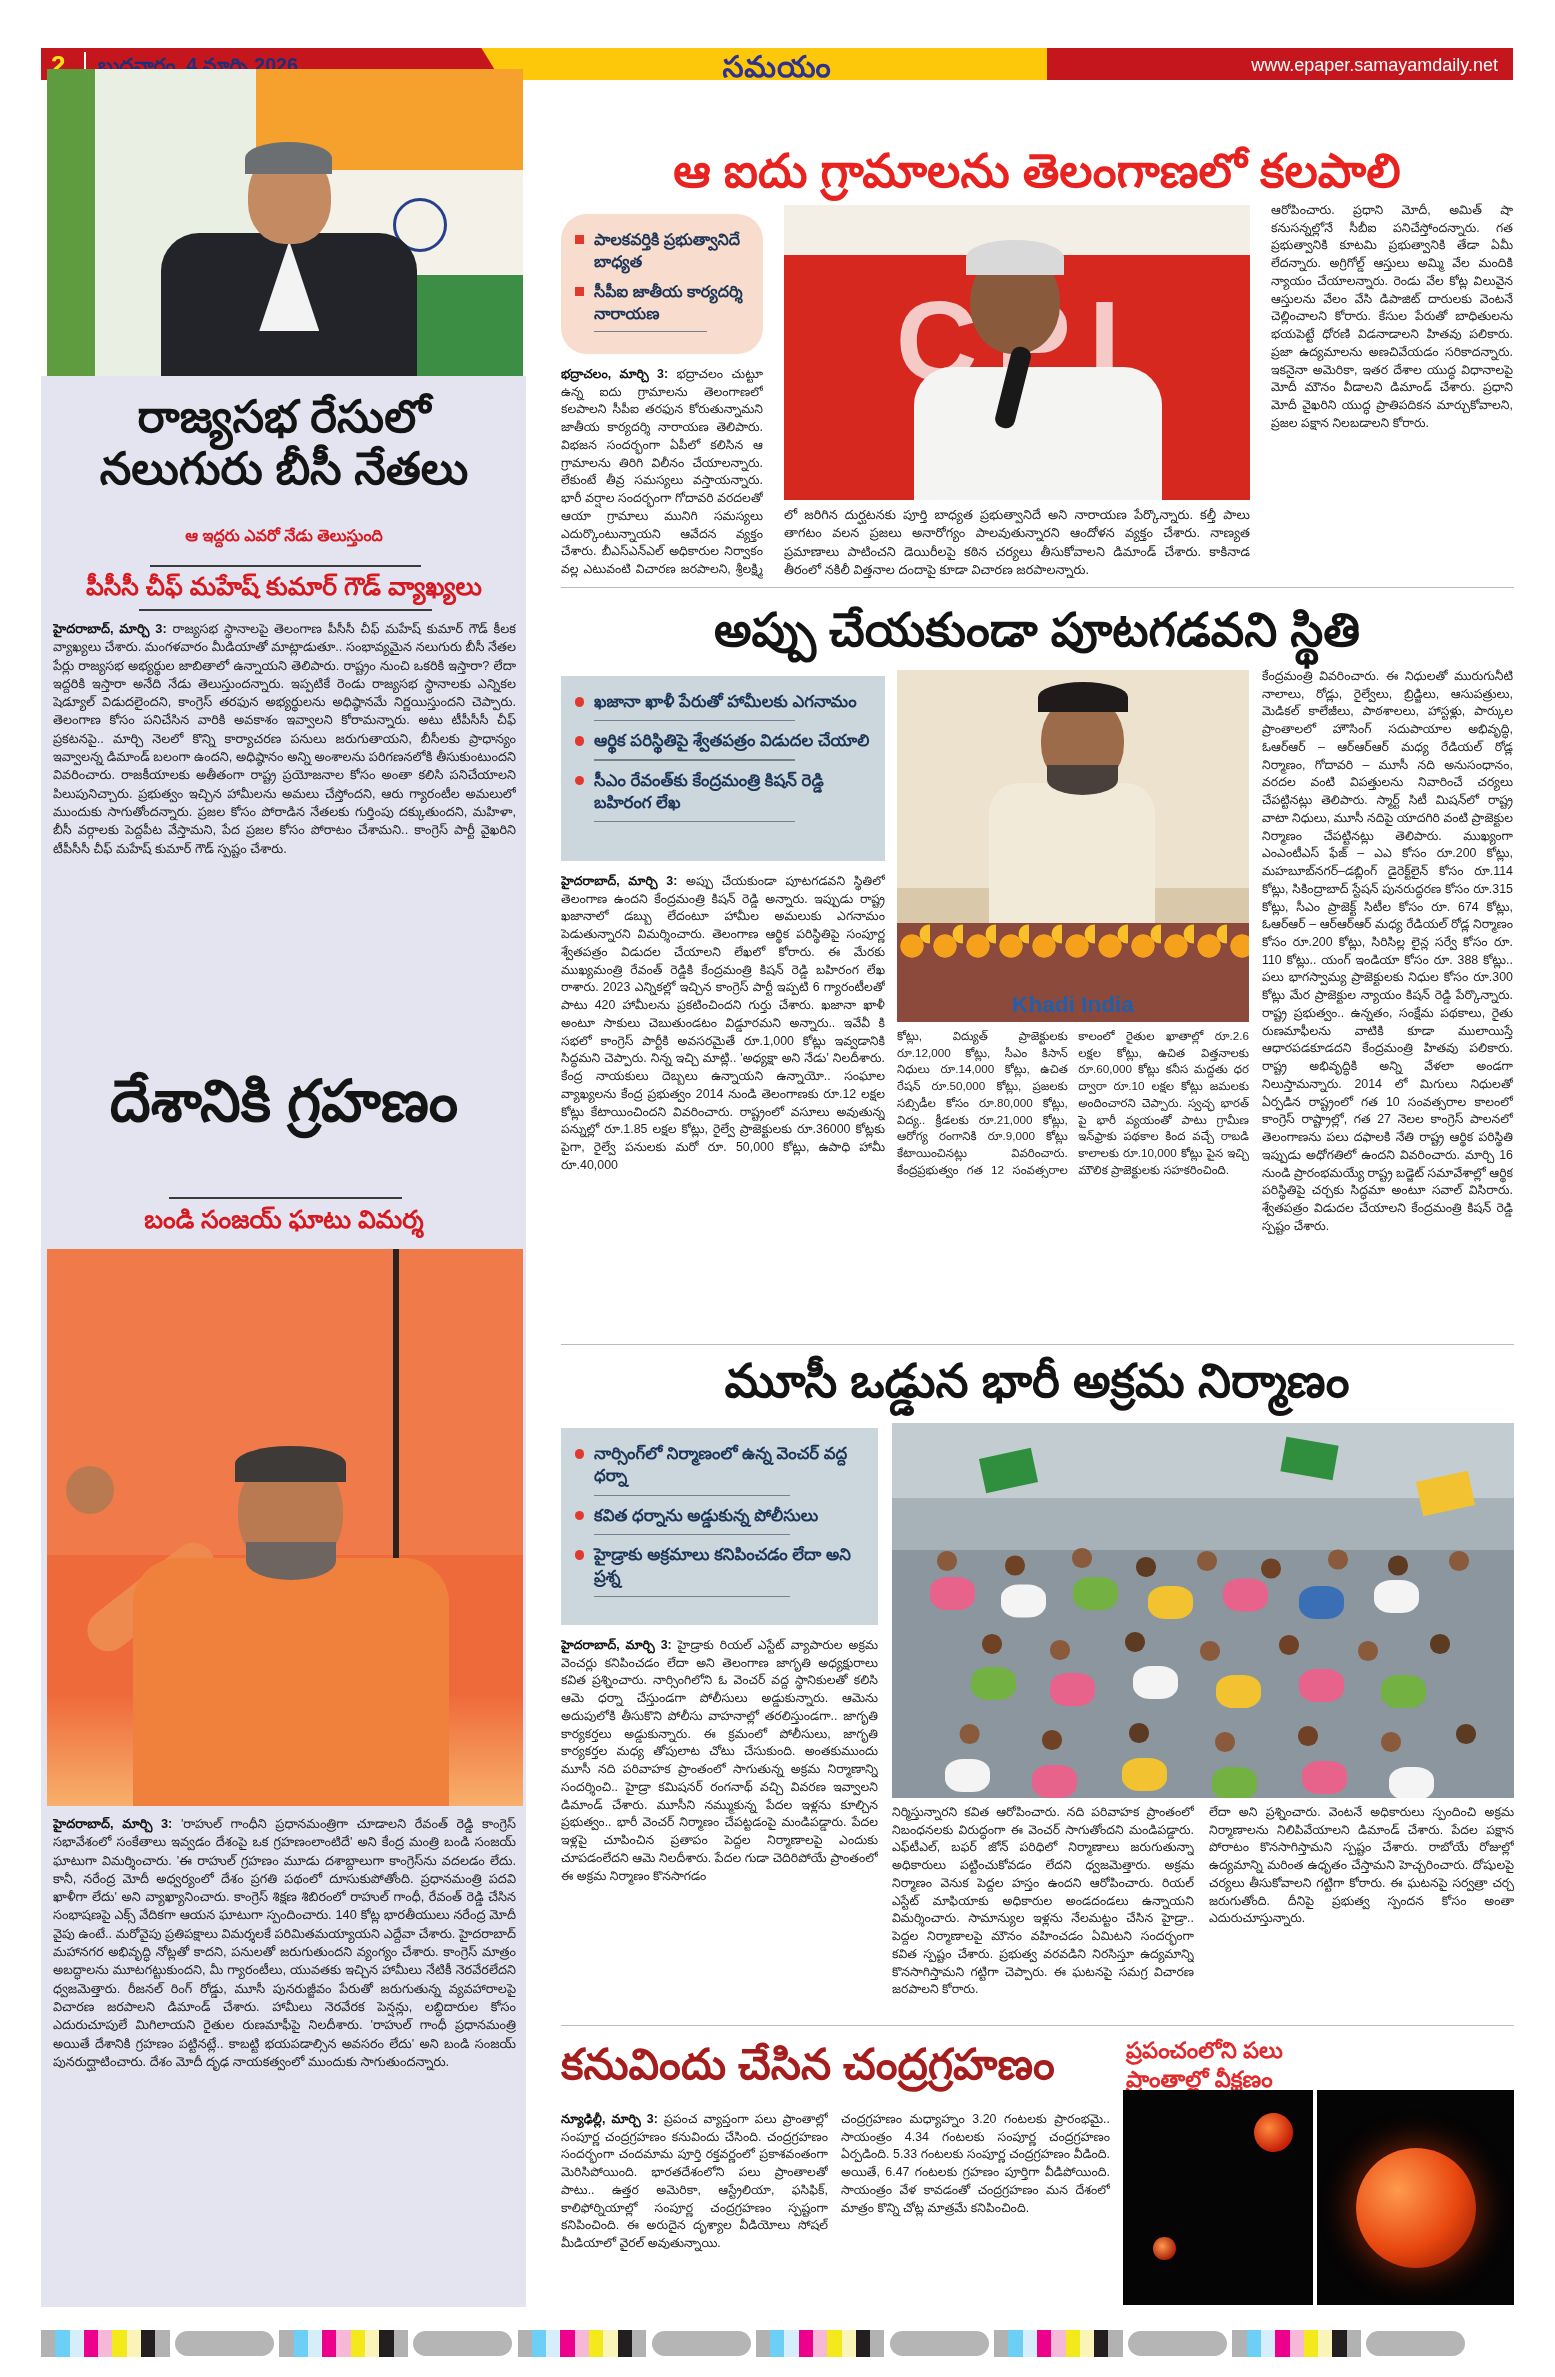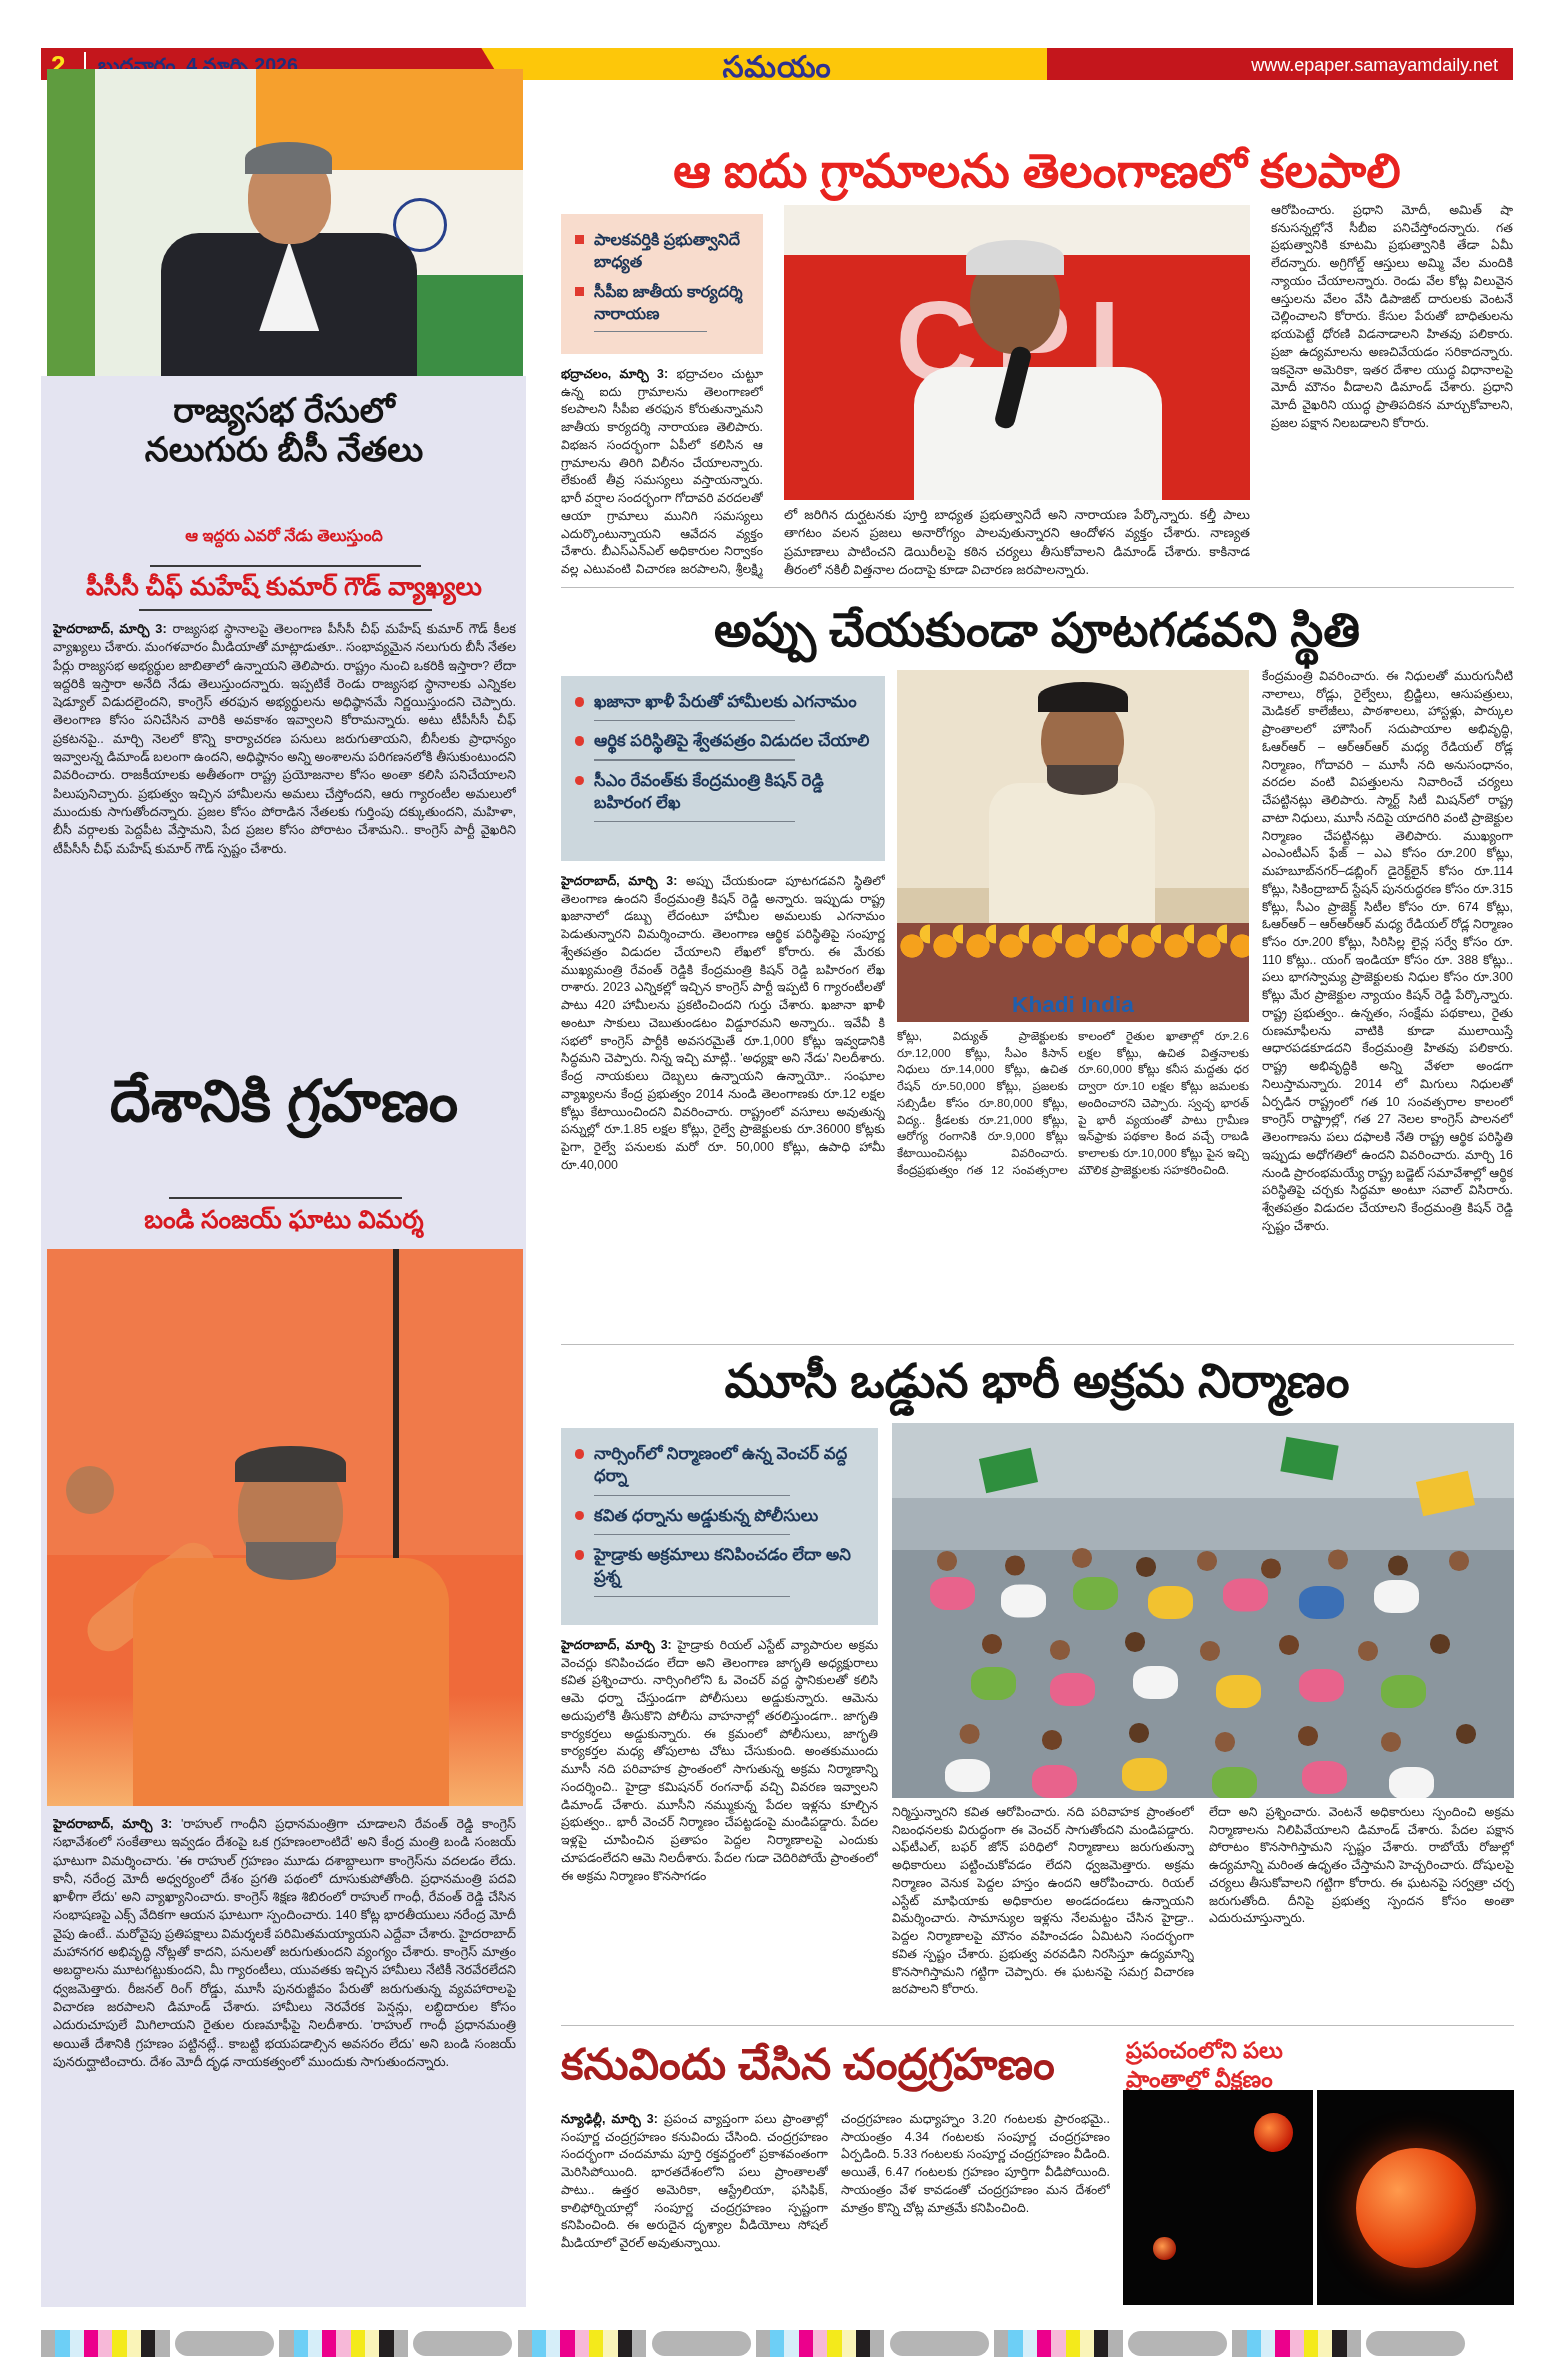--- a/index.html
+++ b/index.html
@@ -117,21 +117,21 @@
     <div class="ph1-chakra"></div>
     <div class="ph1-stole"></div>
     <div class="ph1-body"></div>
     <div class="ph1-shirt"></div>
     <div class="ph1-head"></div>
     <div class="ph1-hair"></div>
   </div>
 
   <div class="abs lavender"></div>
 
-  <div class="abs h-black" style="left:45px;top:391px;width:478px;font-size:34px;line-height:1.16;">
+  <div class="abs h-black" style="left:45px;top:391px;width:478px;font-size:45px;line-height:1.16;">
     <div>రాజ్యసభ రేసులో</div>
     <div>నలుగురు బీసీ నేతలు</div>
   </div>
   <div class="abs sub-red" style="left:45px;top:527px;width:478px;font-size:16px;">ఆ ఇద్దరు ఎవరో నేడు తెలుస్తుంది</div>
   <div class="abs rule" style="left:150px;top:565px;width:271px;"></div>
   <div class="abs sub-red" style="left:45px;top:572px;width:478px;font-size:25px;">పీసీసీ చీఫ్ మహేష్ కుమార్ గౌడ్ వ్యాఖ్యలు</div>
   <div class="abs rule" style="left:139px;top:609px;width:293px;"></div>
   <div class="abs body-txt" style="left:53px;top:620px;width:463px;height:367px;">
     <b>హైదరాబాద్, మార్చి 3:</b>
     <span>రాజ్యసభ స్థానాలపై తెలంగాణ పీసీసీ చీఫ్ మహేష్ కుమార్ గౌడ్ కీలక వ్యాఖ్యలు చేశారు. మంగళవారం మీడియాతో మాట్లాడుతూ.. సంభావ్యమైన నలుగురు బీసీ నేతల పేర్లు రాజ్యసభ అభ్యర్థుల జాబితాలో ఉన్నాయని తెలిపారు. రాష్ట్రం నుంచి ఒకరికి ఇస్తారా? లేదా ఇద్దరికి ఇస్తారా అనేది నేడు తెలుస్తుందన్నారు. ఇప్పటికే రెండు రాజ్యసభ స్థానాలకు ఎన్నికల షెడ్యూల్ విడుదలైందని, కాంగ్రెస్ తరఫున అభ్యర్థులను అధిష్ఠానమే నిర్ణయిస్తుందని చెప్పారు. తెలంగాణ కోసం పనిచేసిన వారికి అవకాశం ఇవ్వాలని కోరామన్నారు. అటు టీపీసీసీ చీఫ్ ప్రకటనపై.. మార్చి నెలలో కొన్ని కార్యాచరణ పనులు జరుగుతాయని, బీసీలకు ప్రాధాన్యం ఇవ్వాలన్న డిమాండ్ బలంగా ఉందని, అధిష్ఠానం అన్ని అంశాలను పరిగణనలోకి తీసుకుంటుందని వివరించారు. రాజకీయాలకు అతీతంగా రాష్ట్ర ప్రయోజనాల కోసం అంతా కలిసి పనిచేయాలని పిలుపునిచ్చారు. ప్రభుత్వం ఇచ్చిన హామీలను అమలు చేస్తోందని, ఆరు గ్యారంటీల అమలులో ముందుకు సాగుతోందన్నారు. ప్రజల కోసం పోరాడిన నేతలకు గుర్తింపు దక్కుతుందని, మహిళా, బీసీ వర్గాలకు పెద్దపీట వేస్తామని, పేద ప్రజల కోసం పోరాటం చేశామని.. కాంగ్రెస్ పార్టీ వైఖరిని టీపీసీసీ చీఫ్ మహేష్ కుమార్ గౌడ్ స్పష్టం చేశారు.</span>
@@ -151,21 +151,21 @@
     <div class="ph2-beard"></div>
   </div>
 
   <div class="abs body-txt" style="left:53px;top:1815px;width:463px;height:485px;">
     <b>హైదరాబాద్, మార్చి 3:</b>
     <span>'రాహుల్ గాంధీని ప్రధానమంత్రిగా చూడాలని రేవంత్ రెడ్డి కాంగ్రెస్ సభావేశంలో సంకేతాలు ఇవ్వడం దేశంపై ఒక గ్రహణంలాంటిదే' అని కేంద్ర మంత్రి బండి సంజయ్ ఘాటుగా విమర్శించారు. 'ఈ రాహుల్ గ్రహణం మూడు దశాబ్దాలుగా కాంగ్రెస్‌ను వదలడం లేదు. కానీ, నరేంద్ర మోదీ అధ్వర్యంలో దేశం ప్రగతి పథంలో దూసుకుపోతోంది. ప్రధానమంత్రి పదవి ఖాళీగా లేదు' అని వ్యాఖ్యానించారు. కాంగ్రెస్ శిక్షణ శిబిరంలో రాహుల్ గాంధీ, రేవంత్ రెడ్డి చేసిన సంభాషణపై ఎక్స్ వేదికగా ఆయన ఘాటుగా స్పందించారు. 140 కోట్ల భారతీయులు నరేంద్ర మోదీ వైపు ఉంటే.. మరోవైపు ప్రతిపక్షాలు విమర్శలకే పరిమితమయ్యాయని ఎద్దేవా చేశారు. హైదరాబాద్ మహానగర అభివృద్ధి నోట్లతో కాదని, పనులతో జరుగుతుందని వ్యంగ్యం చేశారు. కాంగ్రెస్ మాత్రం అబద్ధాలను మూటగట్టుకుందని, మీ గ్యారంటీలు, యువతకు ఇచ్చిన హామీలు నేటికీ నెరవేరలేదని ధ్వజమెత్తారు. రీజనల్ రింగ్ రోడ్డు, మూసీ పునరుజ్జీవం పేరుతో జరుగుతున్న వ్యవహారాలపై విచారణ జరపాలని డిమాండ్ చేశారు. హామీలు నెరవేరక పెన్షన్లు, లబ్ధిదారుల కోసం ఎదురుచూపులే మిగిలాయని రైతుల రుణమాఫీపై నిలదీశారు. 'రాహుల్ గాంధీ ప్రధానమంత్రి అయితే దేశానికి గ్రహణం పట్టినట్లే.. కాబట్టి భయపడాల్సిన అవసరం లేదు' అని బండి సంజయ్ పునరుద్ఘాటించారు. దేశం మోదీ దృఢ నాయకత్వంలో ముందుకు సాగుతుందన్నారు.</span>
   </div>
 
   <div class="abs h-red" style="left:561px;top:143px;width:952px;font-size:47px;">ఆ ఐదు గ్రామాలను తెలంగాణలో కలపాలి</div>
 
-  <div class="abs bx bx-pink" style="left:561px;top:214px;width:202px;height:140px;">
+  <div class="abs bx bx-pink" style="left:561px;top:214px;width:202px;height:140px;border-radius:26px;">
     <div class="bx-item">
       <span class="dot"></span>
       <span>పాలకవర్తికి ప్రభుత్వానిదే బాధ్యత</span>
     </div>
     <div class="bx-item lined">
       <span class="dot"></span>
       <span>సీపీఐ జాతీయ కార్యదర్శి నారాయణ</span>
     </div>
   </div>
 

